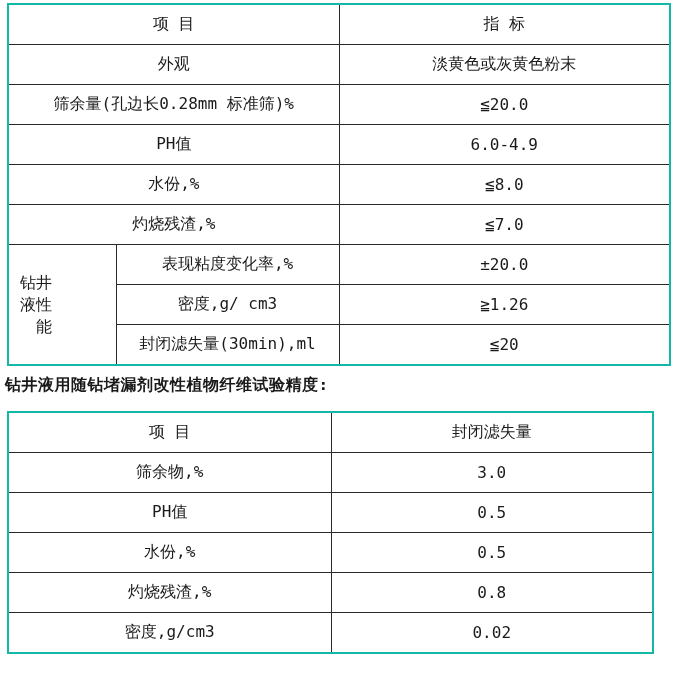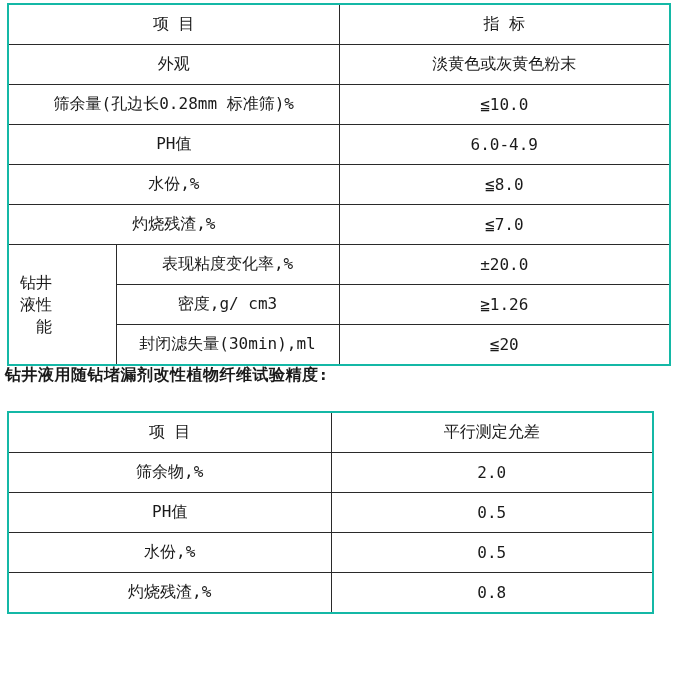--- a/index.html
+++ b/index.html
@@ -35,21 +35,21 @@
   }
   td.group-label {
     text-align: left;
     padding-left: 11px;
     white-space: pre;
     line-height: 22px;
   }
   .section-title {
     position: absolute;
     left: 5px;
-    top: 365px;
+    top: 375px;
     width: 668px;
     font-size: 16px;
     font-weight: bold;
     color: #1a1a1a;
     letter-spacing: 0.5px;
   }
 </style>
 </head>
 <body>
 
@@ -63,21 +63,21 @@
     <tr>
       <th colspan="2">项 目</th>
       <th>指 标</th>
     </tr>
     <tr>
       <td colspan="2">外观</td>
       <td>淡黄色或灰黄色粉末</td>
     </tr>
     <tr>
       <td colspan="2">筛余量(孔边长0.28mm 标准筛)%</td>
-      <td>≦10.0</td>
+      <td>≦20.0</td>
     </tr>
     <tr>
       <td colspan="2">PH值</td>
       <td>6.0-4.9</td>
     </tr>
     <tr>
       <td colspan="2">水份,%</td>
       <td>≦8.0</td>
     </tr>
     <tr>
@@ -105,32 +105,36 @@
 <div class="section-title">钻井液用随钻堵漏剂改性植物纤维试验精度:</div>
 
 <table class="t2">
   <colgroup>
     <col style="width:323px">
     <col style="width:322px">
   </colgroup>
   <tbody>
     <tr>
       <th>项 目</th>
-      <th>平行测定允差</th>
+      <th>封闭滤失量</th>
     </tr>
     <tr>
       <td>筛余物,%</td>
-      <td>2.0</td>
+      <td>3.0</td>
     </tr>
     <tr>
       <td>PH值</td>
       <td>0.5</td>
     </tr>
     <tr>
       <td>水份,%</td>
       <td>0.5</td>
     </tr>
     <tr>
       <td>灼烧残渣,%</td>
       <td>0.8</td>
     </tr>
+    <tr>
+      <td>密度,g/cm3</td>
+      <td>0.02</td>
+    </tr>
   </tbody>
 </table>
 
 </body></html>

